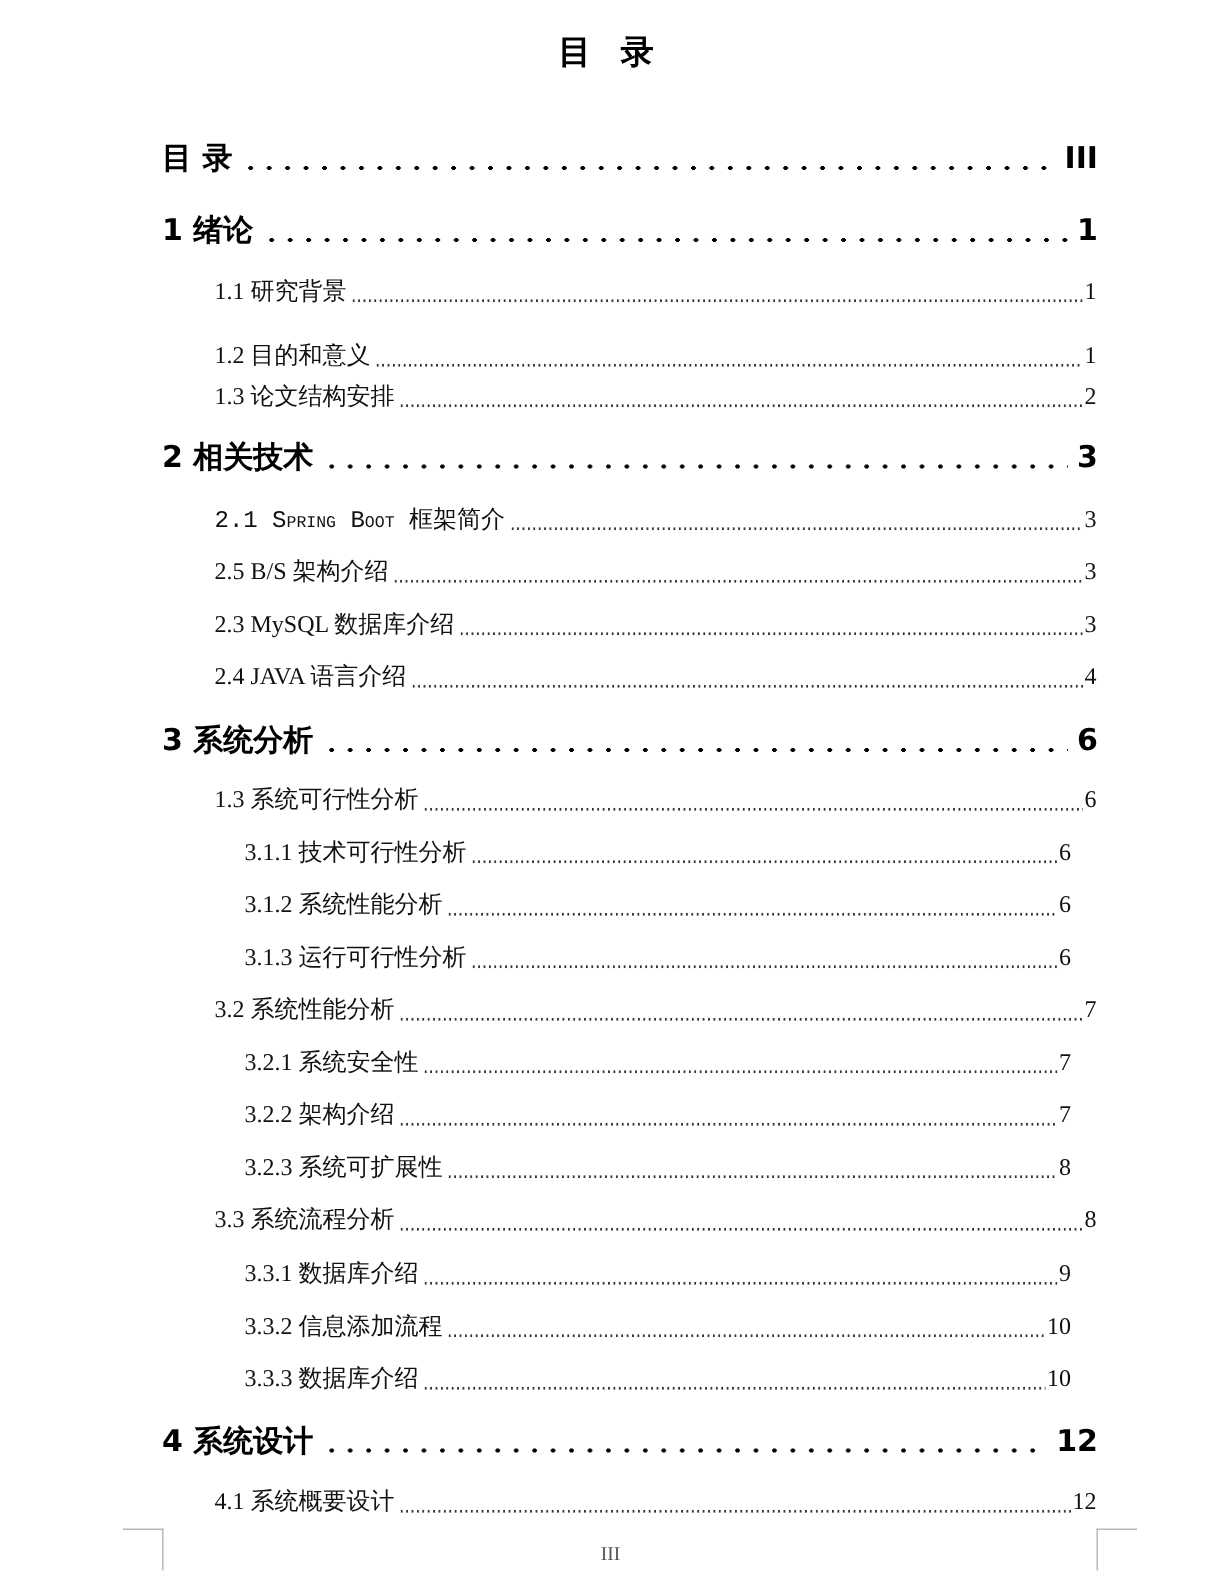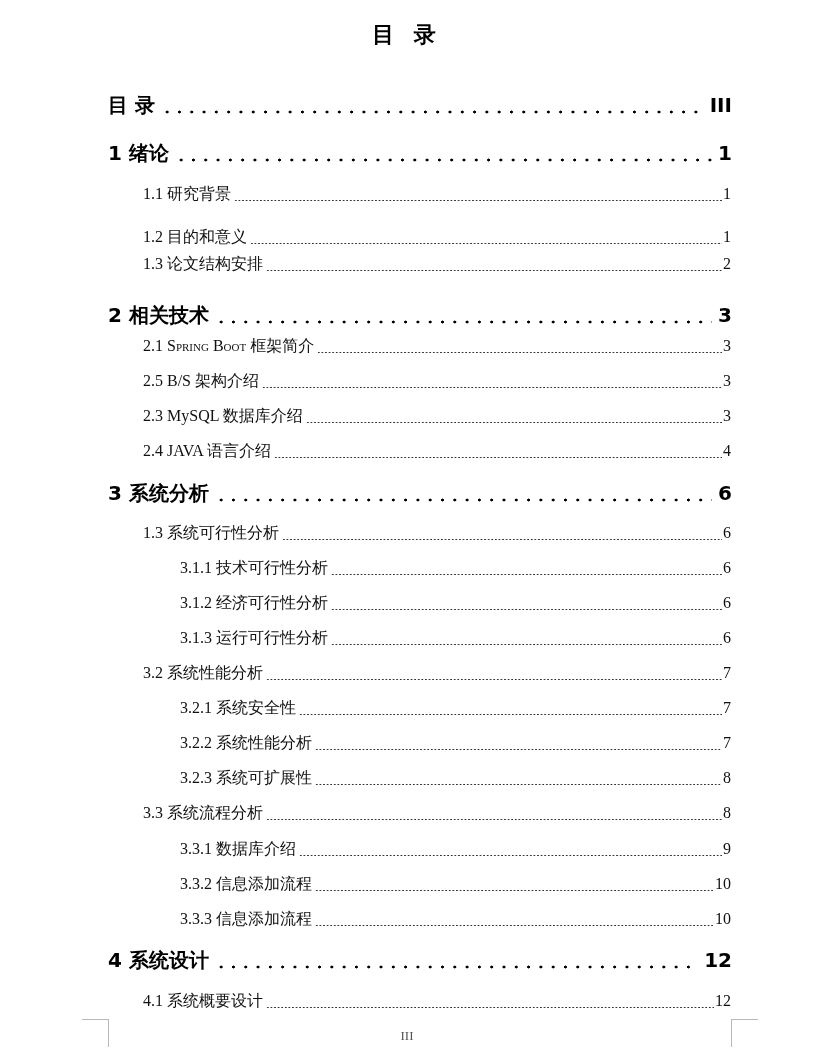--- a/index.html
+++ b/index.html
@@ -25,27 +25,27 @@
   .lvl1 .leader {
     height: 4px; align-self: flex-end; margin-bottom: 6px; margin-left: 6px; margin-right: 6px;
     background-image: radial-gradient(circle, #000 1.4px, transparent 1.6px);
     background-size: 12.3px 4px; background-repeat: repeat-x; background-position: left center;
   }
   .lvl2, .lvl3 {
     font-family: "Liberation Serif", "DejaVu Serif", serif;
     font-size: 16px; height: 22px; color: #111;
   }
   .lvl2 { left: 143px; width: 588px; }
-  .lvl3 { left: 180px; width: 551px; justify-content: center; }
+  .lvl3 { left: 163px; width: 551px; justify-content: center; }
   .lvl2 .leader, .lvl3 .leader {
     height: 3px; align-self: flex-end; margin-bottom: 4px; margin-left: 3px; margin-right: 1px;
     background-image: radial-gradient(circle, #333 0.7px, transparent 0.9px);
     background-size: 3.6px 3px; background-repeat: repeat-x;
   }
-  .sans-lbl { font-family: Liberation Serif, serif; }
+  .sans-lbl { font-family: Liberation Mono, monospace; }
   .sc { font-variant: small-caps; }
   .corner { position: absolute; border-color: #b8b8b8; border-style: solid; width: 26px; height: 27px; }
   .corner-left { left: 82px; top: 1019px; border-width: 1px 1px 0 0; }
   .corner-right { left: 731px; top: 1019px; border-width: 1px 0 0 1px; }
   .footer-page {
     position: absolute; top: 1028px; left: 0; width: 814px; text-align: center;
     font-family: "Liberation Serif", "DejaVu Serif", serif; font-size: 13px; color: #555;
   }
 </style>
 </head>
@@ -78,21 +78,21 @@
     <span class="leader"></span>
     <span class="page">1</span>
   </div>
 
   <div class="entry lvl2" style="top:254px">
     <span class="label">1.3 论文结构安排</span>
     <span class="leader"></span>
     <span class="page">2</span>
   </div>
 
-  <div class="entry lvl1" style="top:302px">
+  <div class="entry lvl1" style="top:291px">
     <span class="label">2 相关技术</span>
     <span class="leader"></span>
     <span class="page">3</span>
   </div>
 
   <div class="entry lvl2" style="top:336px">
     <span class="label sans-lbl sc">2.1 Spring Boot 框架简介</span>
     <span class="leader"></span>
     <span class="page">3</span>
   </div>
@@ -127,21 +127,21 @@
     <span class="page">6</span>
   </div>
 
   <div class="entry lvl3" style="top:558px">
     <span class="label">3.1.1  技术可行性分析</span>
     <span class="leader"></span>
     <span class="page">6</span>
   </div>
 
   <div class="entry lvl3" style="top:593px">
-    <span class="label">3.1.2  经济可行性分析</span>
+    <span class="label">3.1.2  系统性能分析</span>
     <span class="leader"></span>
     <span class="page">6</span>
   </div>
 
   <div class="entry lvl3" style="top:628px">
     <span class="label">3.1.3  运行可行性分析</span>
     <span class="leader"></span>
     <span class="page">6</span>
   </div>
 
@@ -151,21 +151,21 @@
     <span class="page">7</span>
   </div>
 
   <div class="entry lvl3" style="top:698px">
     <span class="label">3.2.1  系统安全性</span>
     <span class="leader"></span>
     <span class="page">7</span>
   </div>
 
   <div class="entry lvl3" style="top:733px">
-    <span class="label">3.2.2  系统性能分析</span>
+    <span class="label">3.2.2  架构介绍</span>
     <span class="leader"></span>
     <span class="page">7</span>
   </div>
 
   <div class="entry lvl3" style="top:768px">
     <span class="label">3.2.3 系统可扩展性</span>
     <span class="leader"></span>
     <span class="page">8</span>
   </div>
 
@@ -181,21 +181,21 @@
     <span class="page">9</span>
   </div>
 
   <div class="entry lvl3" style="top:874px">
     <span class="label">3.3.2 信息添加流程</span>
     <span class="leader"></span>
     <span class="page">10</span>
   </div>
 
   <div class="entry lvl3" style="top:909px">
-    <span class="label">3.3.3 信息添加流程</span>
+    <span class="label">3.3.3 数据库介绍</span>
     <span class="leader"></span>
     <span class="page">10</span>
   </div>
 
   <div class="entry lvl1" style="top:947px">
     <span class="label">4 系统设计</span>
     <span class="leader"></span>
     <span class="page">12</span>
   </div>
 

